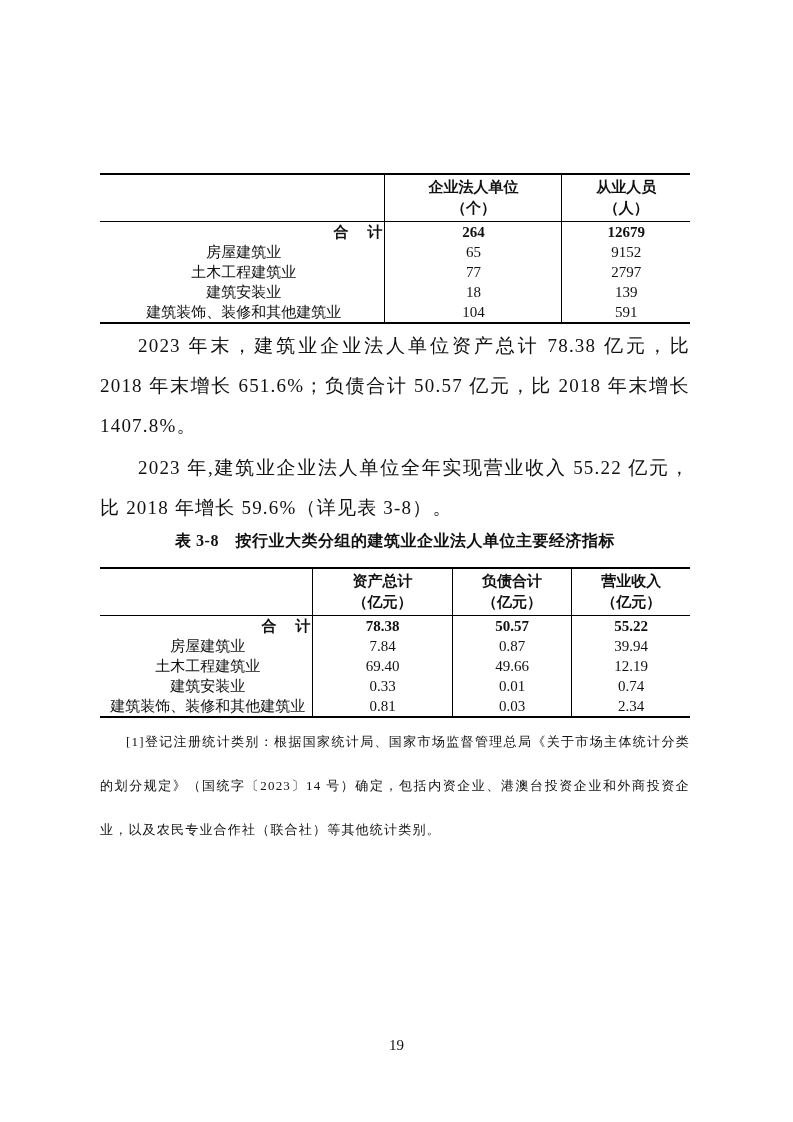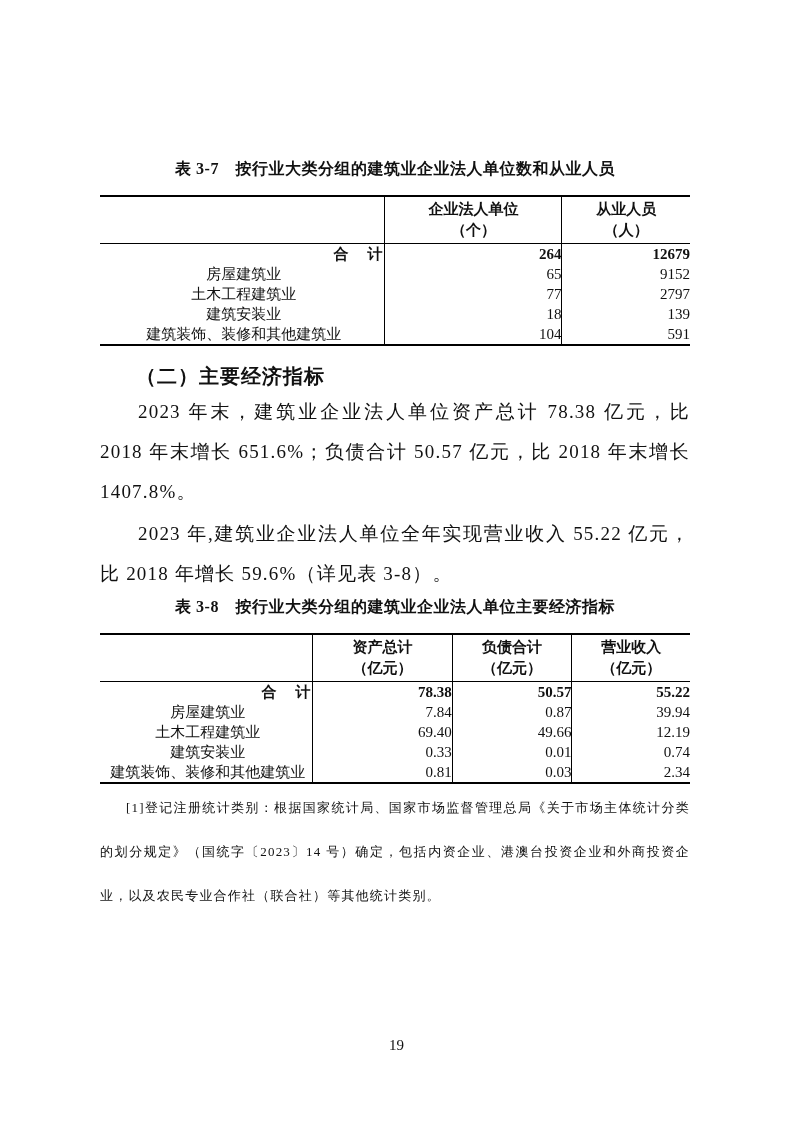--- a/index.html
+++ b/index.html
@@ -41,21 +41,21 @@
   }
   table.data thead tr { border-bottom: 1.5px solid #000; }
   table.data th, table.data td {
     padding: 0;
     vertical-align: middle;
     border: none;
   }
   table.data th.vline, table.data td.vline { border-left: 1.5px solid #000; }
   table.data thead th { height: 46px; font-weight: bold; text-align: center; }
   table.data thead th div { line-height: 21px; }
-  table.data tbody td { height: 20px; text-align: right; line-height: 20px; }
+  table.data tbody td { height: 20px; text-align: center; line-height: 20px; }
   table.data tbody td.lbl { text-align: center; padding-left: 3px; }
   table.data tbody tr.total td { font-weight: bold; }
   table.data tbody tr.total td.lbl { text-align: right; padding-left: 0; letter-spacing: 2px; }
   .t38 { margin-top: 8px; }
   .sec-heading {
     font-weight: bold;
     font-size: 20px;
     line-height: 28px;
     margin: 16px 0 0 36px;
     letter-spacing: 1px;
@@ -92,21 +92,20 @@
     font-size: 15px;
     line-height: 18px;
   }
 </style>
 </head>
 <body>
 
 <div class="page">
   <div class="content">
 
-    <div class="tbl-caption">表 3-7　按行业大类分组的建筑业企业法人单位数和从业人员</div>
 
     <table class="data t37">
       <colgroup>
         <col style="width:48.3%">
           <col style="width:30%">
           <col style="width:21.7%">
       </colgroup>
       <thead>
         <tr>
           <th></th>
@@ -142,21 +141,20 @@
           <td class="vline">139</td>
         </tr>
         <tr>
           <td class="lbl">建筑装饰、装修和其他建筑业</td>
           <td class="vline">104</td>
           <td class="vline">591</td>
         </tr>
       </tbody>
     </table>
 
-    <div class="sec-heading">（二）主要经济指标</div>
 
     <p class="para">2023 年末，建筑业企业法人单位资产总计 78.38 亿元，比 2018 年末增长 651.6%；负债合计 50.57 亿元，比 2018 年末增长 1407.8%。</p>
     <p class="para">2023 年,建筑业企业法人单位全年实现营业收入 55.22 亿元，比 2018 年增长 59.6%（详见表 3-8）。</p>
 
     <div class="tbl-caption caption-38">表 3-8　按行业大类分组的建筑业企业法人单位主要经济指标</div>
 
     <table class="data t38">
       <colgroup>
         <col style="width:36.1%">
           <col style="width:23.6%">

